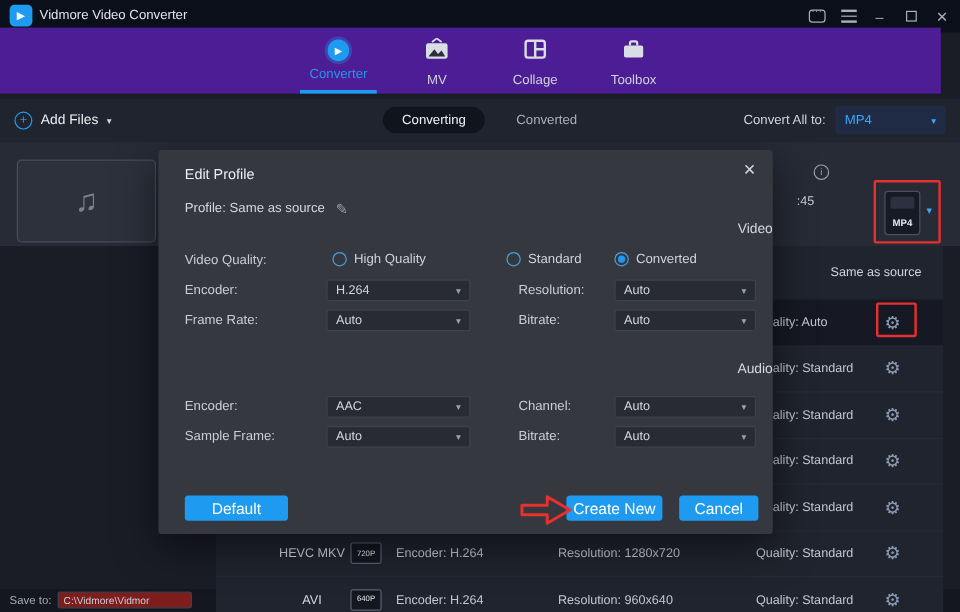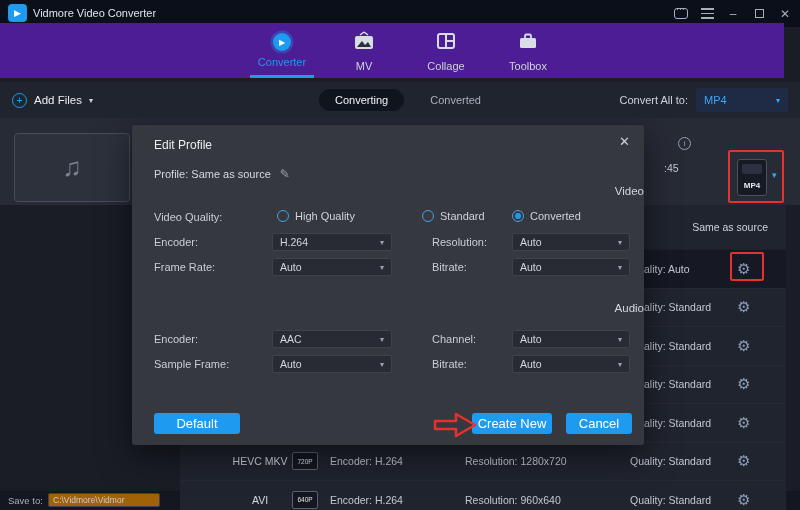--- a/index.html
+++ b/index.html
@@ -71,21 +71,21 @@
   .pcol { position:absolute; top:50%; transform:translateY(-50%); font-size:10.5px; color:#c2c7d0; white-space:nowrap; }
   .pcol.enc { left:150px; }
   .pcol.res { left:285px; }
   .pcol.qual { left:450px; }
   .gear { position:absolute; left:557px; top:50%; transform:translateY(-50%); font-size:15px; color:#8b9cb5; cursor:pointer; }
   .gear::before { content:"⚙"; }
 
   
   .footer { position:absolute; left:0; bottom:0; width:800px; height:19px; background:#14171f; z-index:1; }
   .savelabel { position:absolute; left:8px; top:4px; font-size:9.5px; color:#a7adb8; }
-  .saveinput { position:absolute; left:48px; top:2px; width:112px; height:14px; background:#a16207; border:1px solid #3b414e; border-radius:2px; font-size:8.5px; color:#c6cbd4; line-height:12px; padding:0 4px; overflow:hidden; white-space:nowrap; }
+  .saveinput { position:absolute; left:48px; top:2px; width:112px; height:14px; background:#7f1d1d; border:1px solid #3b414e; border-radius:2px; font-size:8.5px; color:#c6cbd4; line-height:12px; padding:0 4px; overflow:hidden; white-space:nowrap; }
 
   
   .dialog { position:absolute; left:132px; top:125px; width:512px; height:320px; background:#35383f; border-radius:3px; box-shadow:0 10px 34px rgba(0,0,0,.55); z-index:5; }
   .dlg-title { position:absolute; left:22px; top:13px; font-size:12px; color:#eceef2; }
   .dlg-close { position:absolute; right:14px; top:9px; font-size:13px; color:#cfd3da; cursor:pointer; }
   .dlg-close::before { content:"✕"; }
   .profile-line { position:absolute; left:22px; top:42px; font-size:11px; color:#d4d7dd; display:flex; align-items:center; }
   .pencil { margin-left:9px; color:#9aa1ac; font-size:12px; cursor:pointer; }
   .pencil::before { content:"✎"; }
   .section-title { position:absolute; left:0; width:512px; text-align:right; font-size:11.5px; color:#d4d7dd; }

